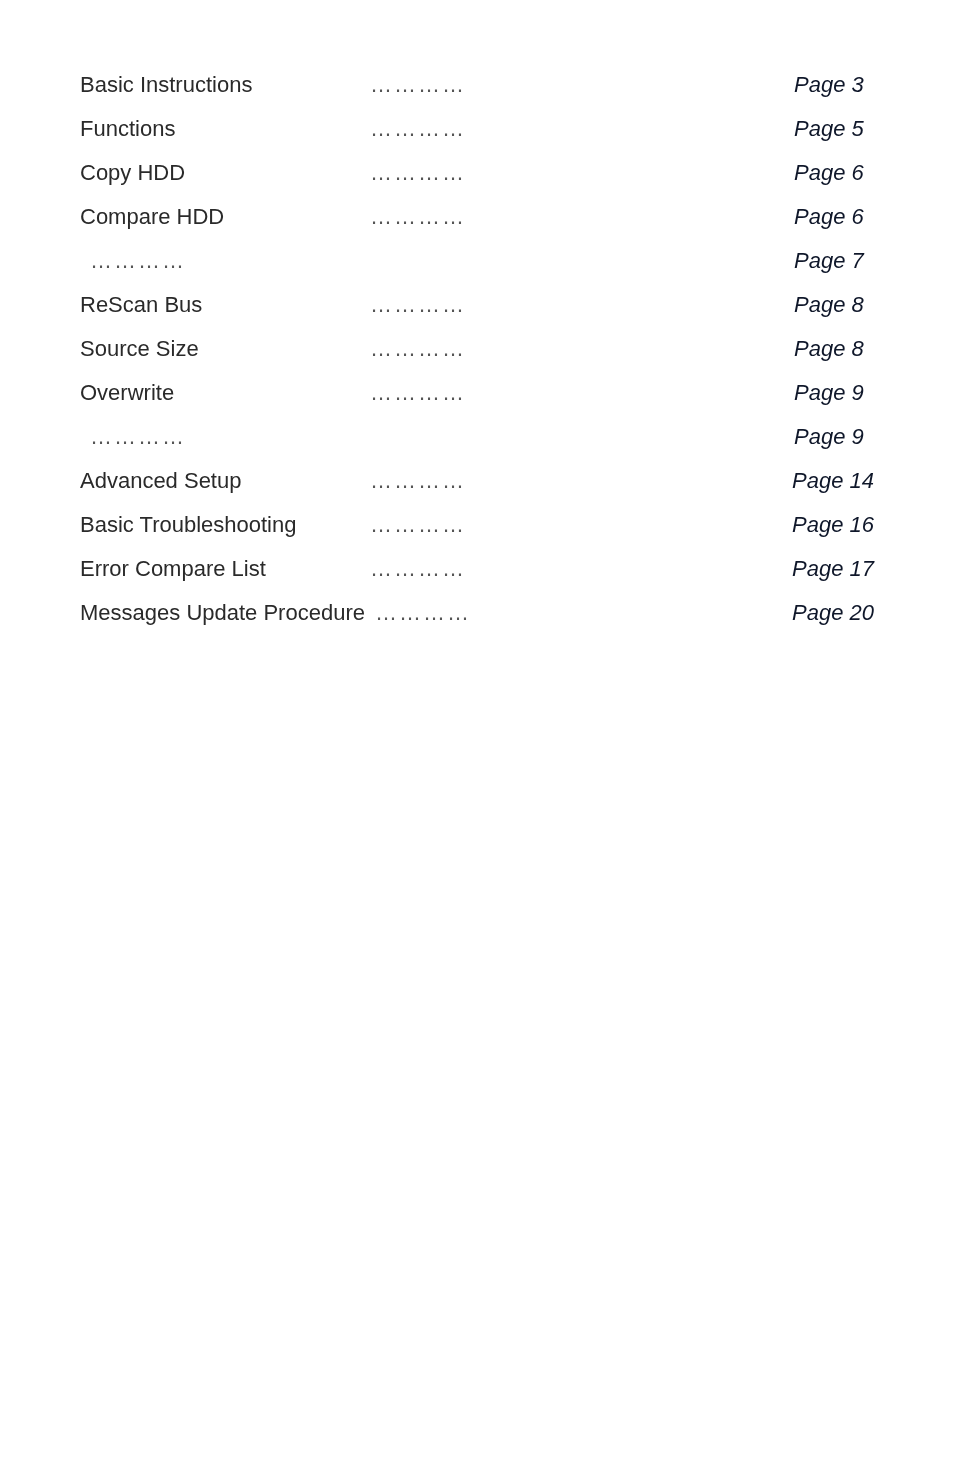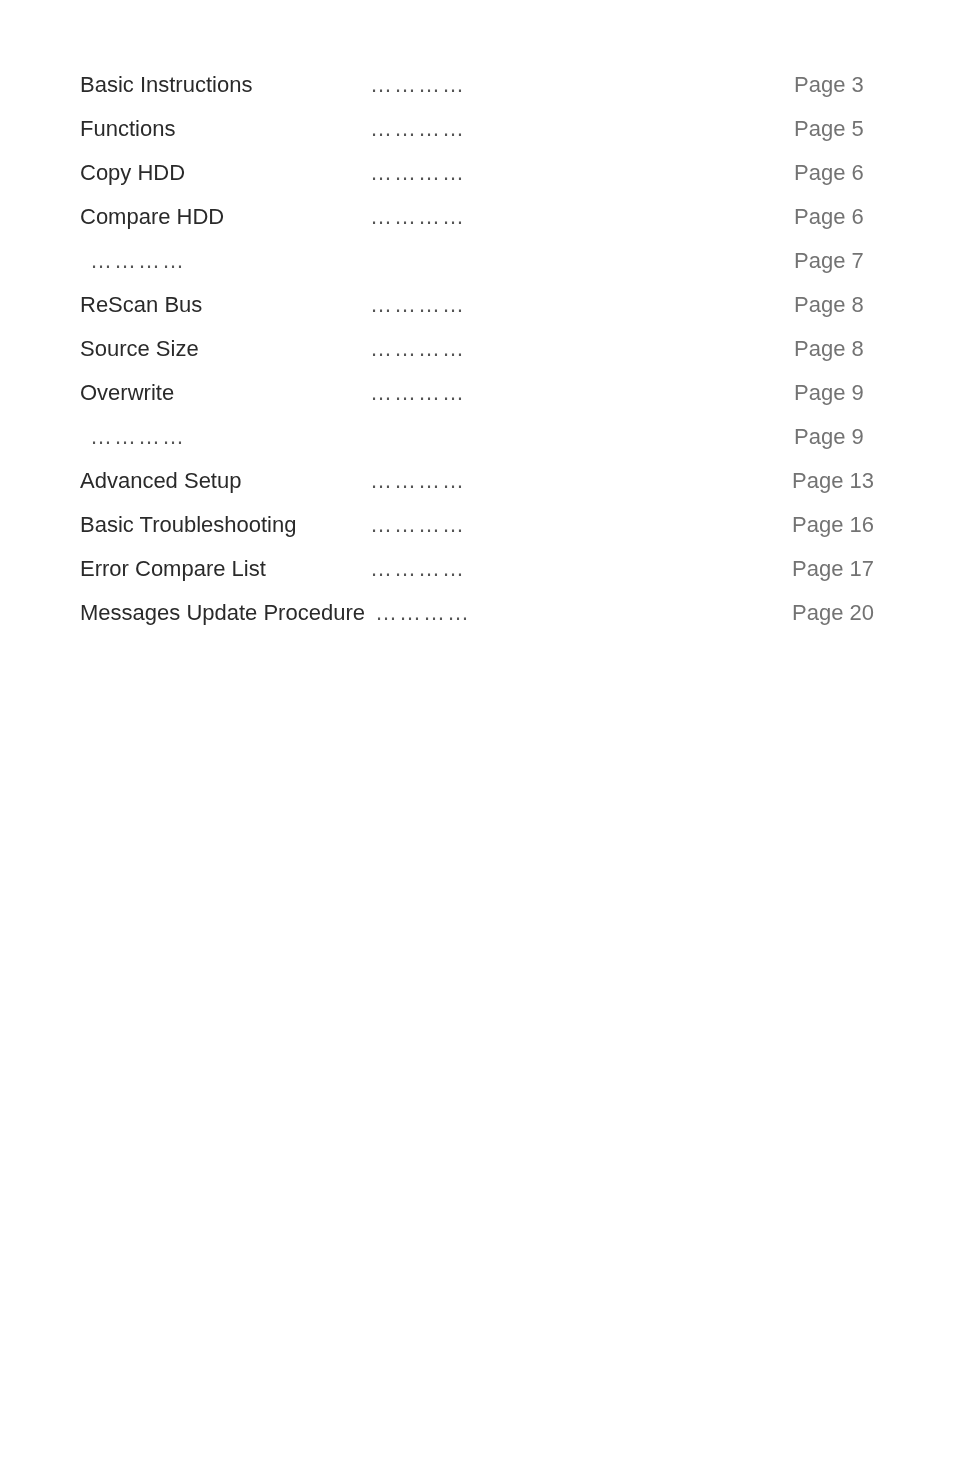--- a/index.html
+++ b/index.html
@@ -41,23 +41,24 @@
       font-size: 22px;
       color: #555555;
       letter-spacing: 2px;
       flex: 1;
       text-align: left;
       padding: 0 10px;
     }
 
     .toc-page {
       font-size: 22px;
-      color: #737373;
+      color: #0f172a;
       white-space: nowrap;
       min-width: 80px;
+      font-style: italic;
     }
   </style>
 </head>
 <body>
 
 <div class="page-container">
   <div class="toc-list" id="toc-list">
   <div class="toc-row">
         <span class="toc-label">Basic Instructions</span>
         <span class="toc-dots">…………</span>
@@ -97,21 +98,21 @@
         <span class="toc-dots">…………</span>
         <span class="toc-page">Page 9</span>
       </div>
       <div class="toc-row">
         <span class="toc-dots">…………</span>
         <span class="toc-page">Page 9</span>
       </div>
       <div class="toc-row">
         <span class="toc-label">Advanced Setup</span>
         <span class="toc-dots">…………</span>
-        <span class="toc-page">Page 13</span>
+        <span class="toc-page">Page 14</span>
       </div>
       <div class="toc-row">
         <span class="toc-label">Basic Troubleshooting</span>
         <span class="toc-dots">…………</span>
         <span class="toc-page">Page 16</span>
       </div>
       <div class="toc-row">
         <span class="toc-label">Error Compare List</span>
         <span class="toc-dots">…………</span>
         <span class="toc-page">Page 17</span>

